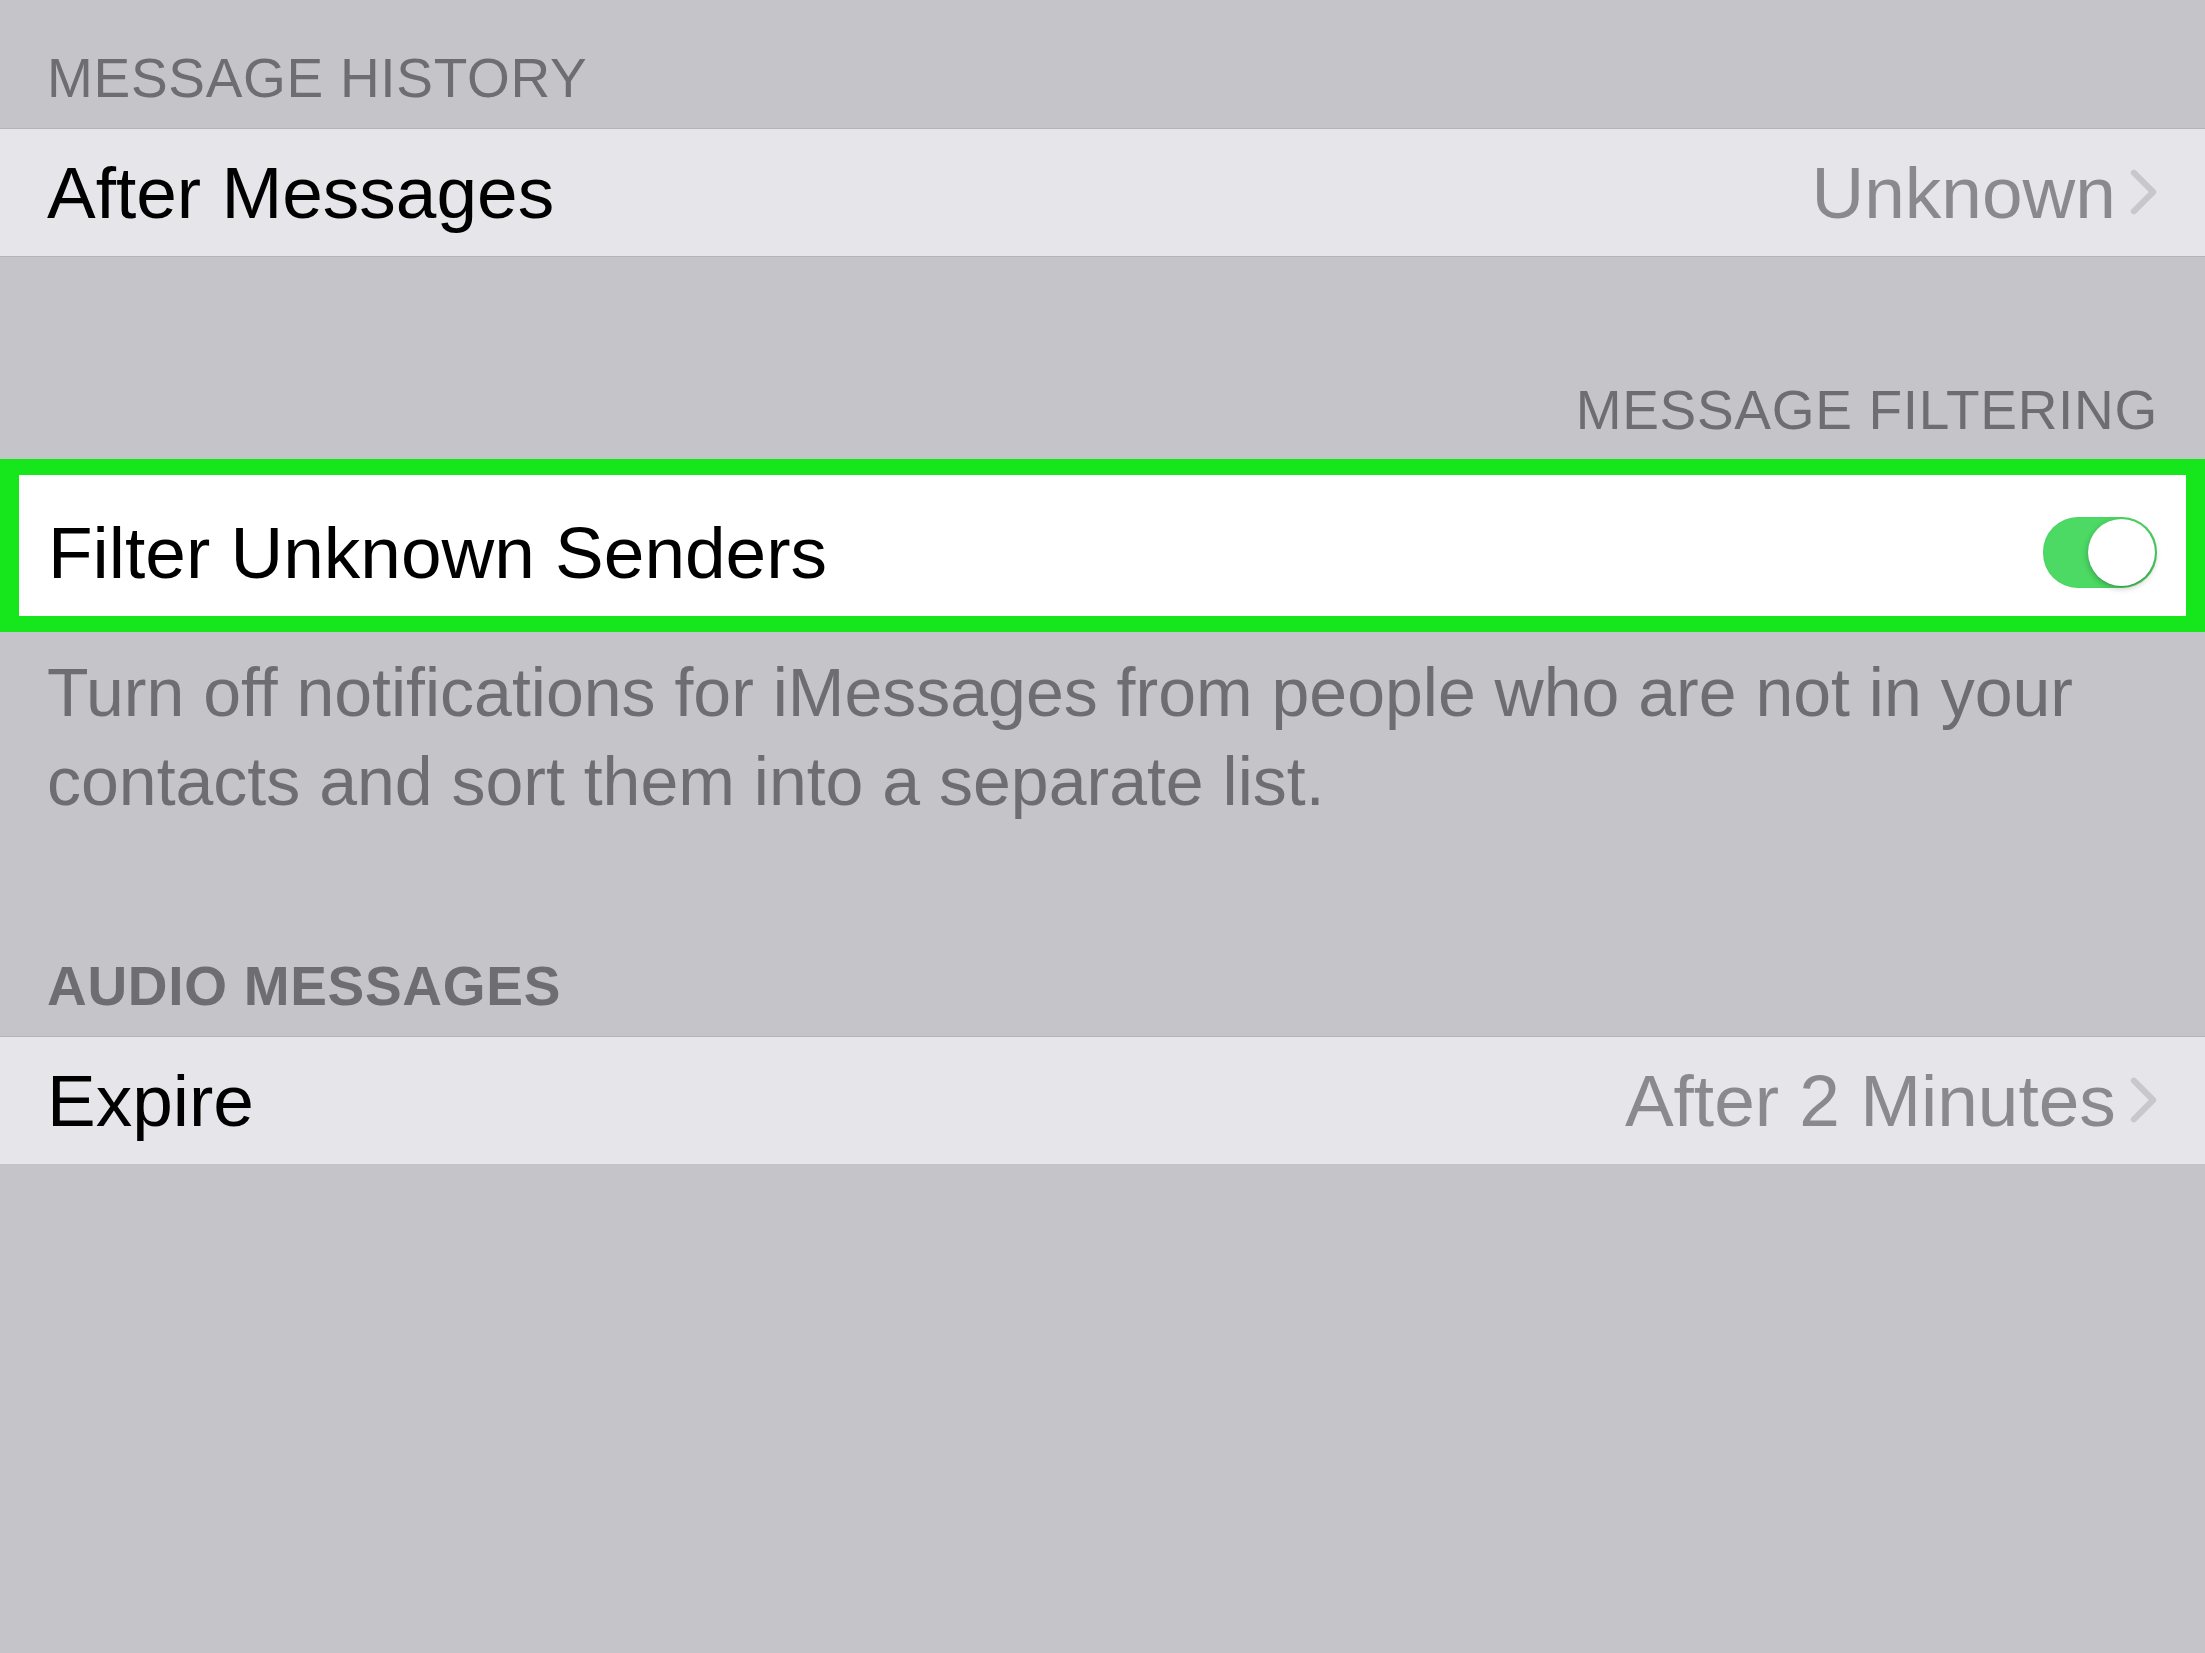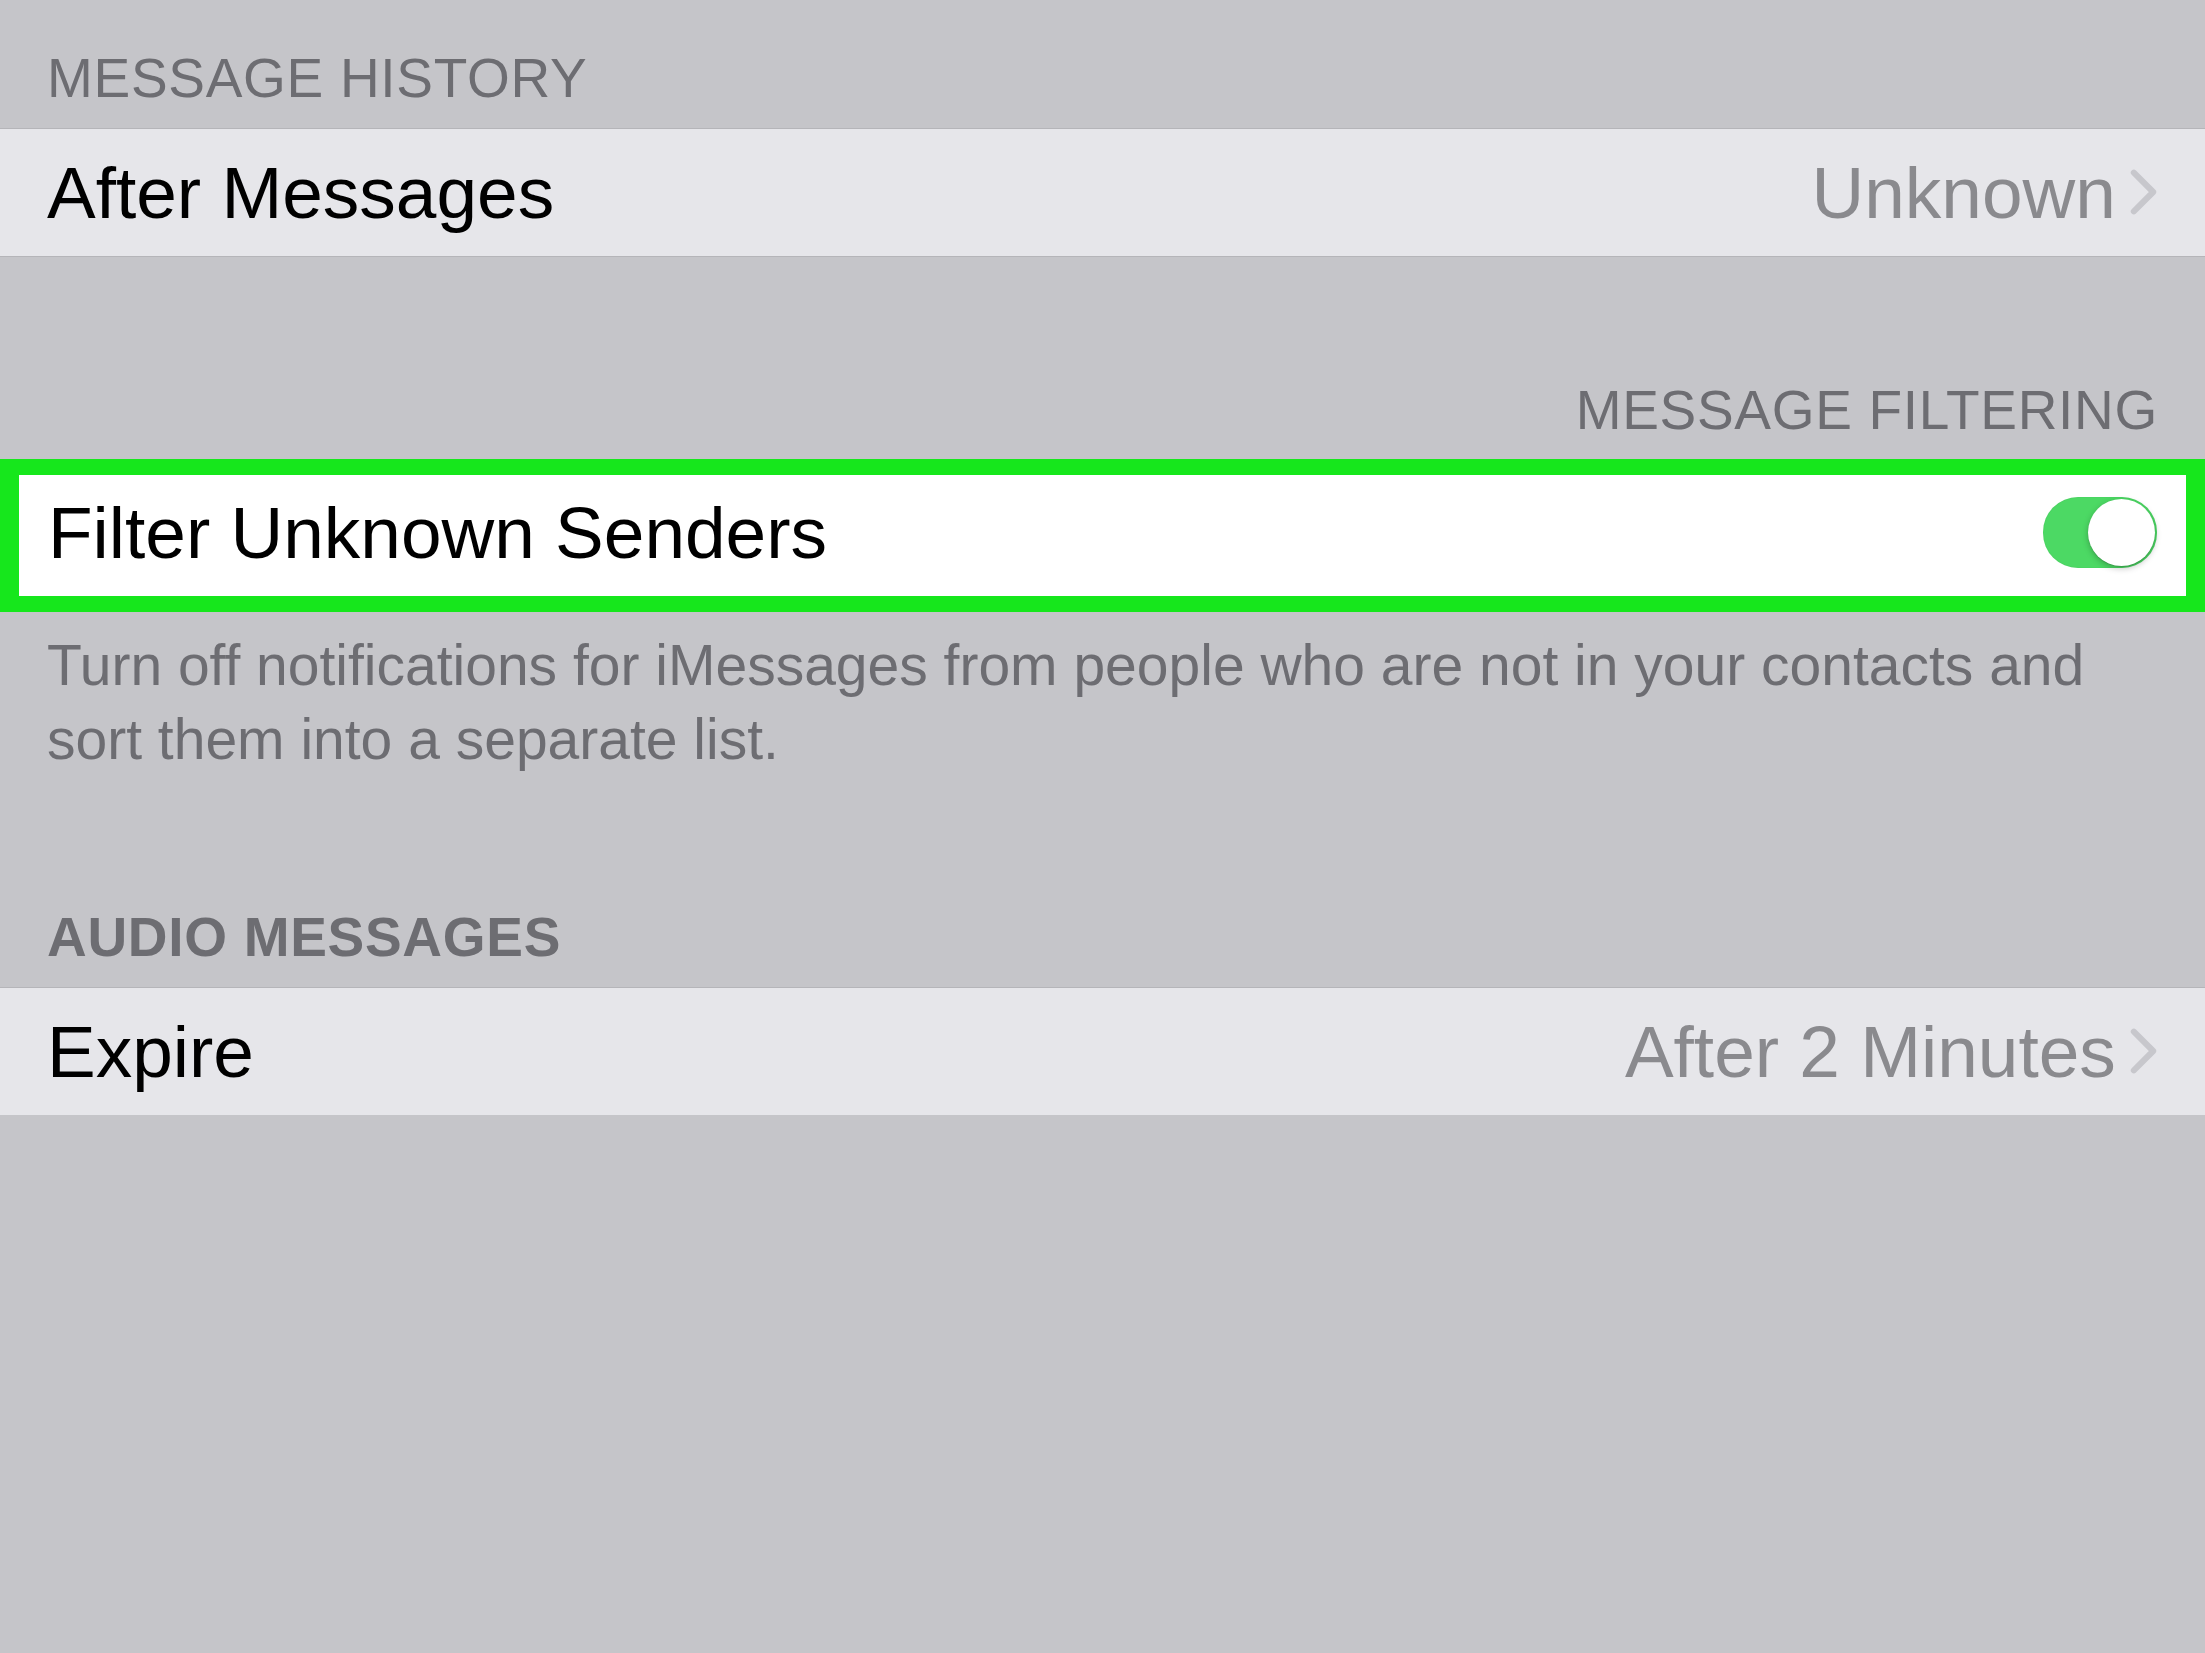--- a/index.html
+++ b/index.html
@@ -81,21 +81,21 @@
     .highlighted-row-wrap {
       background: #16e71c;
       padding: 16px 19px;
     }
     
     .highlighted-cell {
       background: #fff;
       display: flex;
       align-items: center;
       justify-content: space-between;
-      padding: 16px 29px 22px 29px;
+      padding: 36px 29px 22px 29px;
       min-height: 90px;
     }
     
     .toggle {
       width: 114px;
       height: 71px;
       background: #4cd964;
       border-radius: 35px;
       position: relative;
       box-shadow: inset 0 0 1.5px rgba(0,0,0,0.1);
@@ -107,21 +107,21 @@
       background: #fff;
       border-radius: 50%;
       position: absolute;
       top: 1.8px;
       right: 1.8px;
       box-shadow: 0 2.2px 5.9px rgba(0,0,0,0.25), 0 0.7px 0.7px rgba(0,0,0,0.15);
     }
     
     .footer-text {
       padding: 16px 47px 0 47px;
-      font-size: 57px;
+      font-size: 68px;
       font-weight: 400;
       color: #6d6d72;
       line-height: 1.3;
     }
     
     .cell.last {
       border-bottom: none;
     }
   </style>
 </head>

